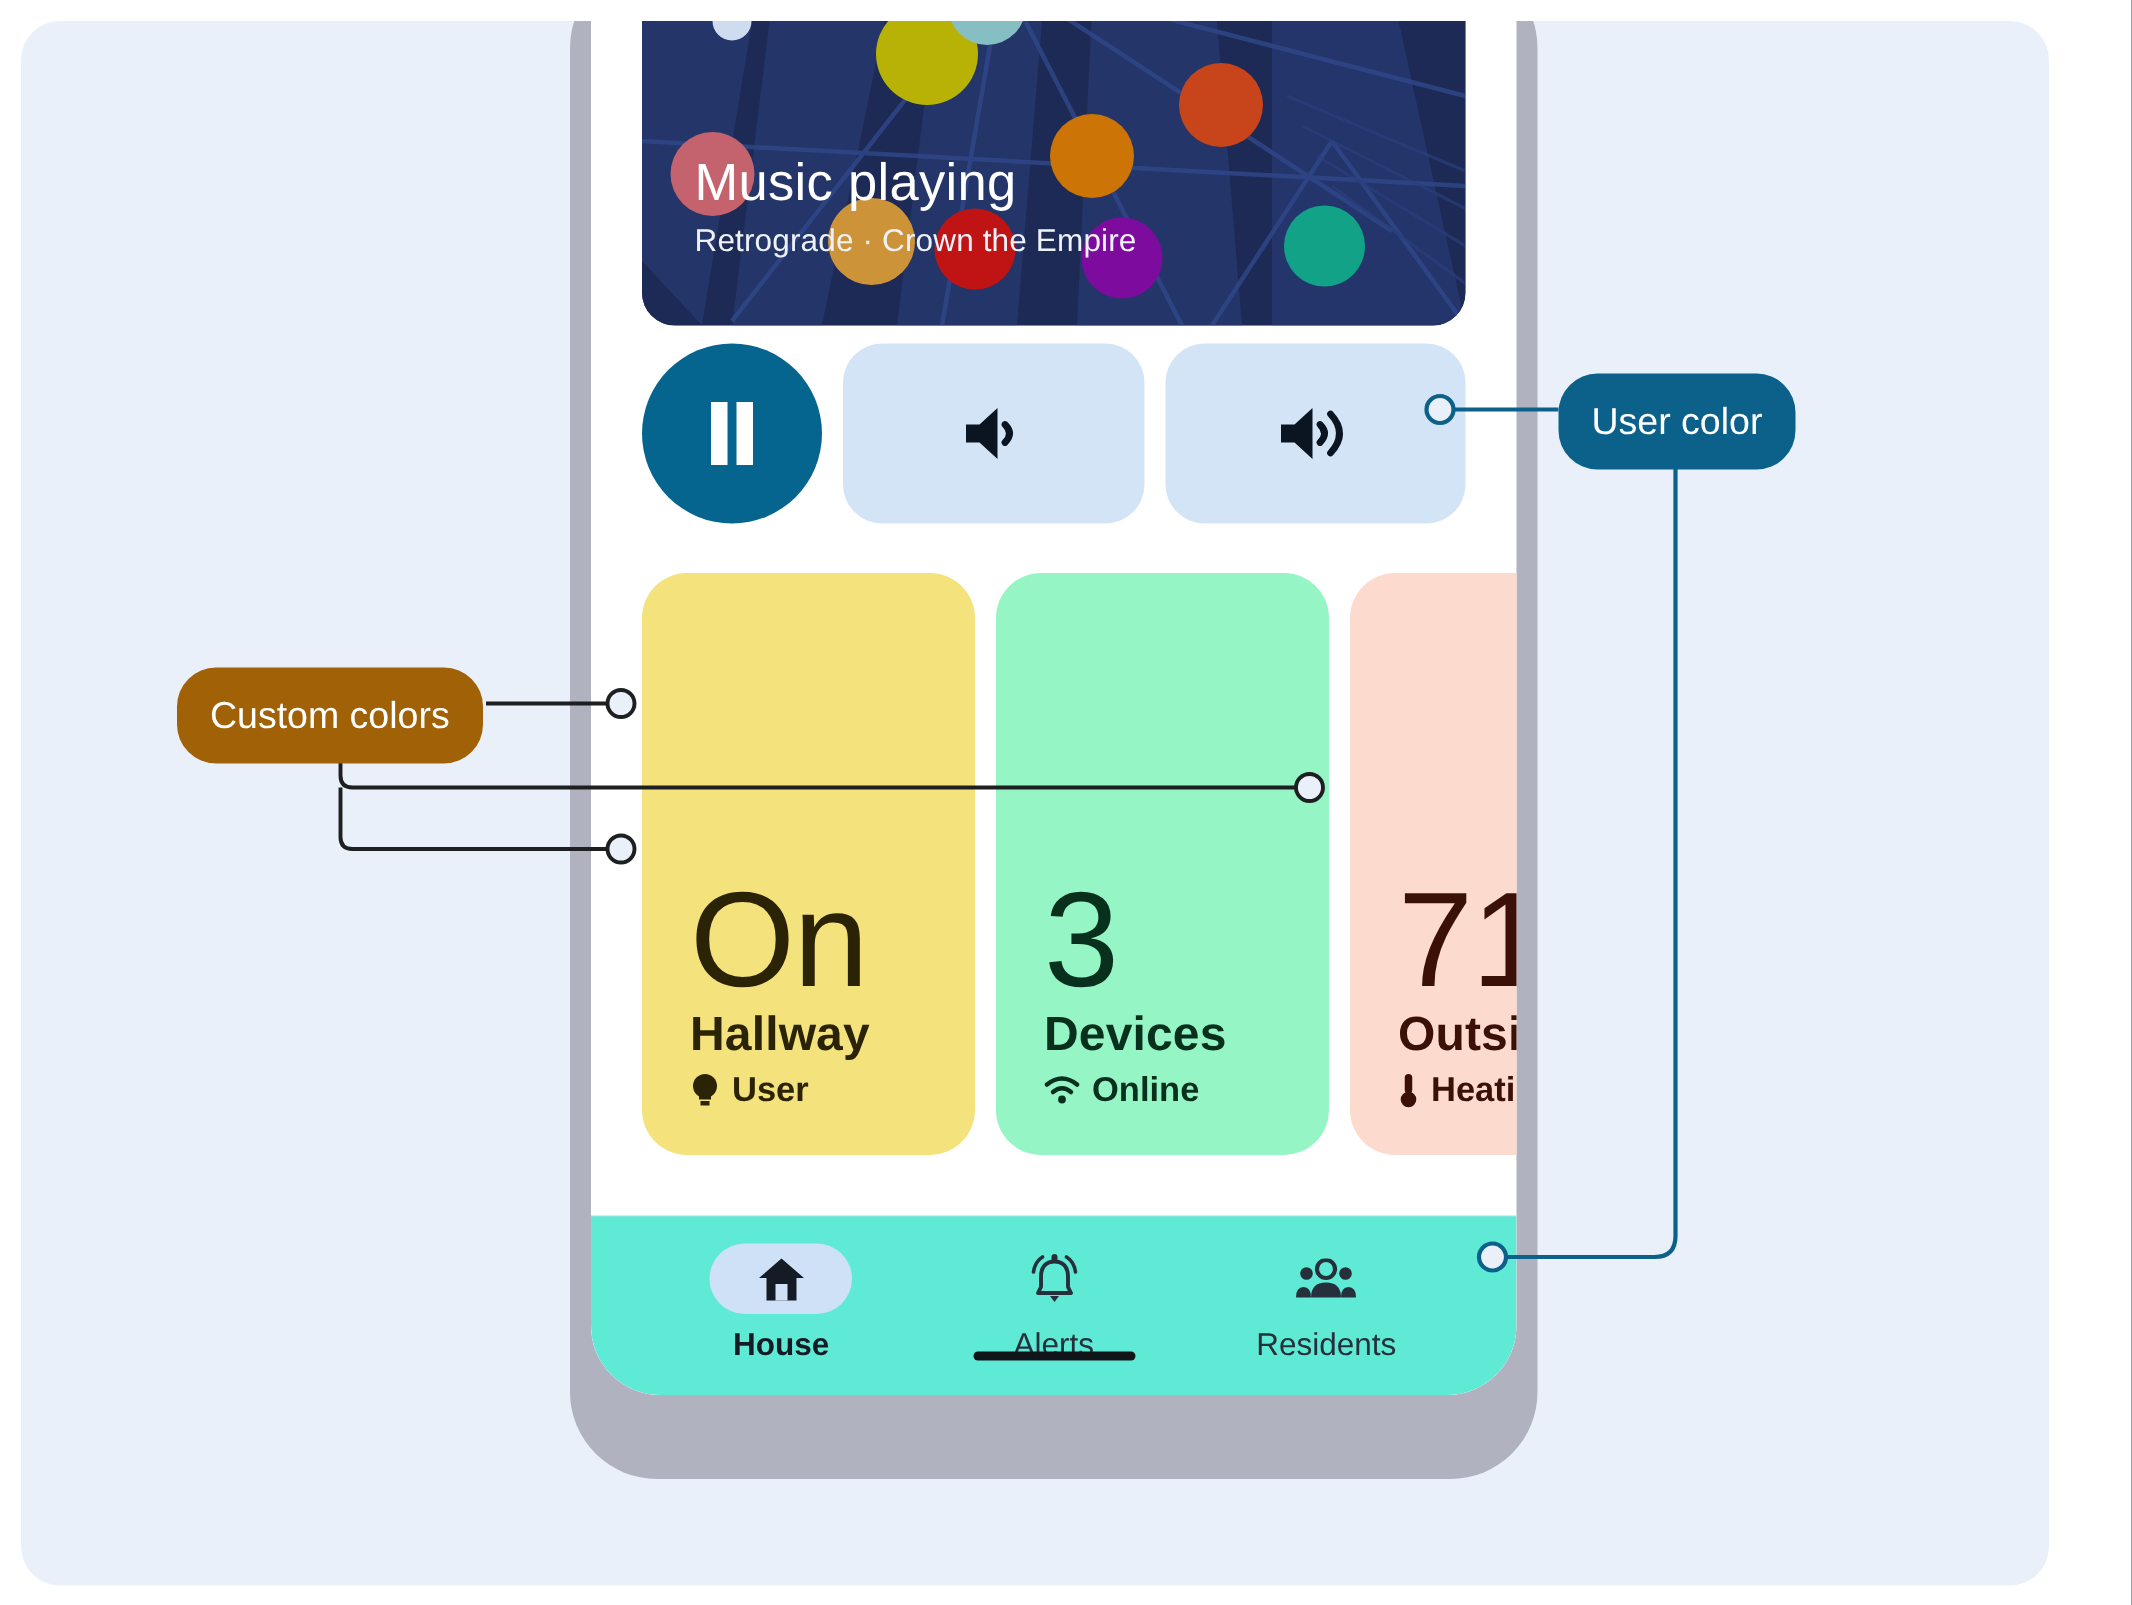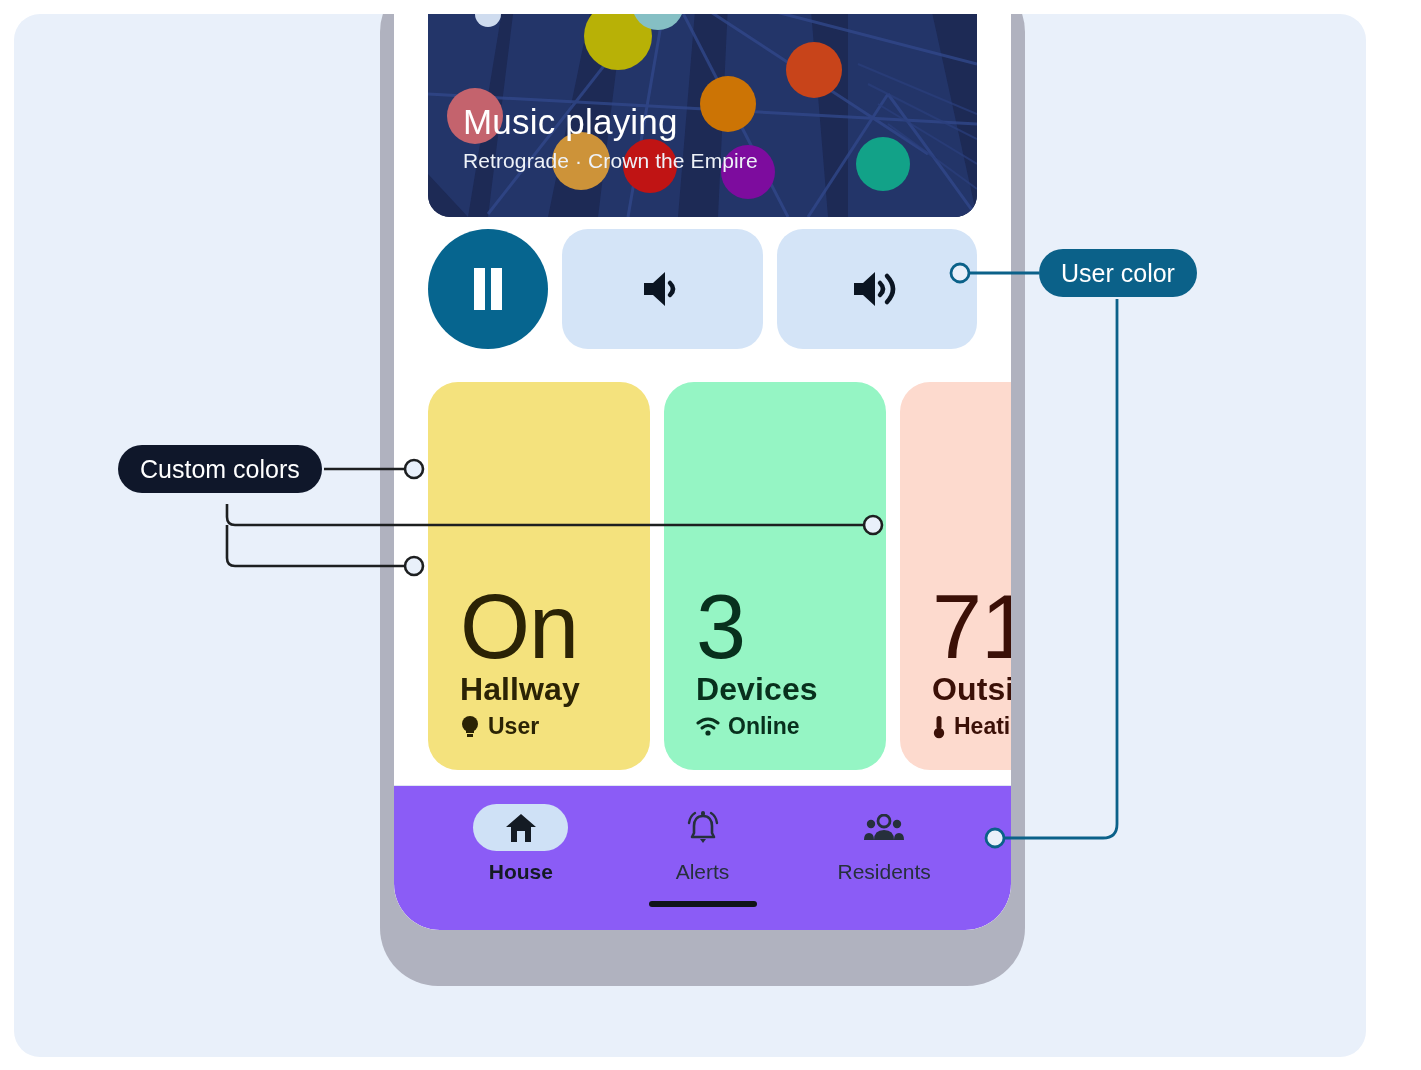--- a/index.html
+++ b/index.html
@@ -155,22 +155,22 @@
     display: flex;
     align-items: center;
     gap: 8px;
   }
   .tile-status svg { display: block; flex: 0 0 auto; }
 
   
   .navbar {
     position: absolute;
     left: 0; bottom: 0;
-    width: 617px; height: 145px;
-    background: #8b5cf6;
+    width: 617px; height: 120px;
+    background: #5eead4;
     border-top: 1px solid #dfe7f2;
     border-bottom-left-radius: 46px;
     border-bottom-right-radius: 46px;
   }
   .nav-items {
     position: absolute;
     left: 36px; top: 18px;
     width: 545px;
     display: flex;
   }
@@ -211,23 +211,23 @@
     overflow: visible;
   }
   .pill {
     position: absolute;
     display: flex; align-items: center; justify-content: center;
     border-radius: 26px;
     font-size: 25px;
     color: #ffffff;
     white-space: nowrap;
     padding: 0 22px;
-    height: 48px;
-  }
-  .pill-dark { background: #0f172a; }
+    height: 64px;
+  }
+  .pill-dark { background: #a16207; }
   .pill-teal { background: #0b6189; }
 </style>
 </head>
 <body>
 
 <div class="stage">
   <div class="canvas">
 
 
     <div class="phone">

